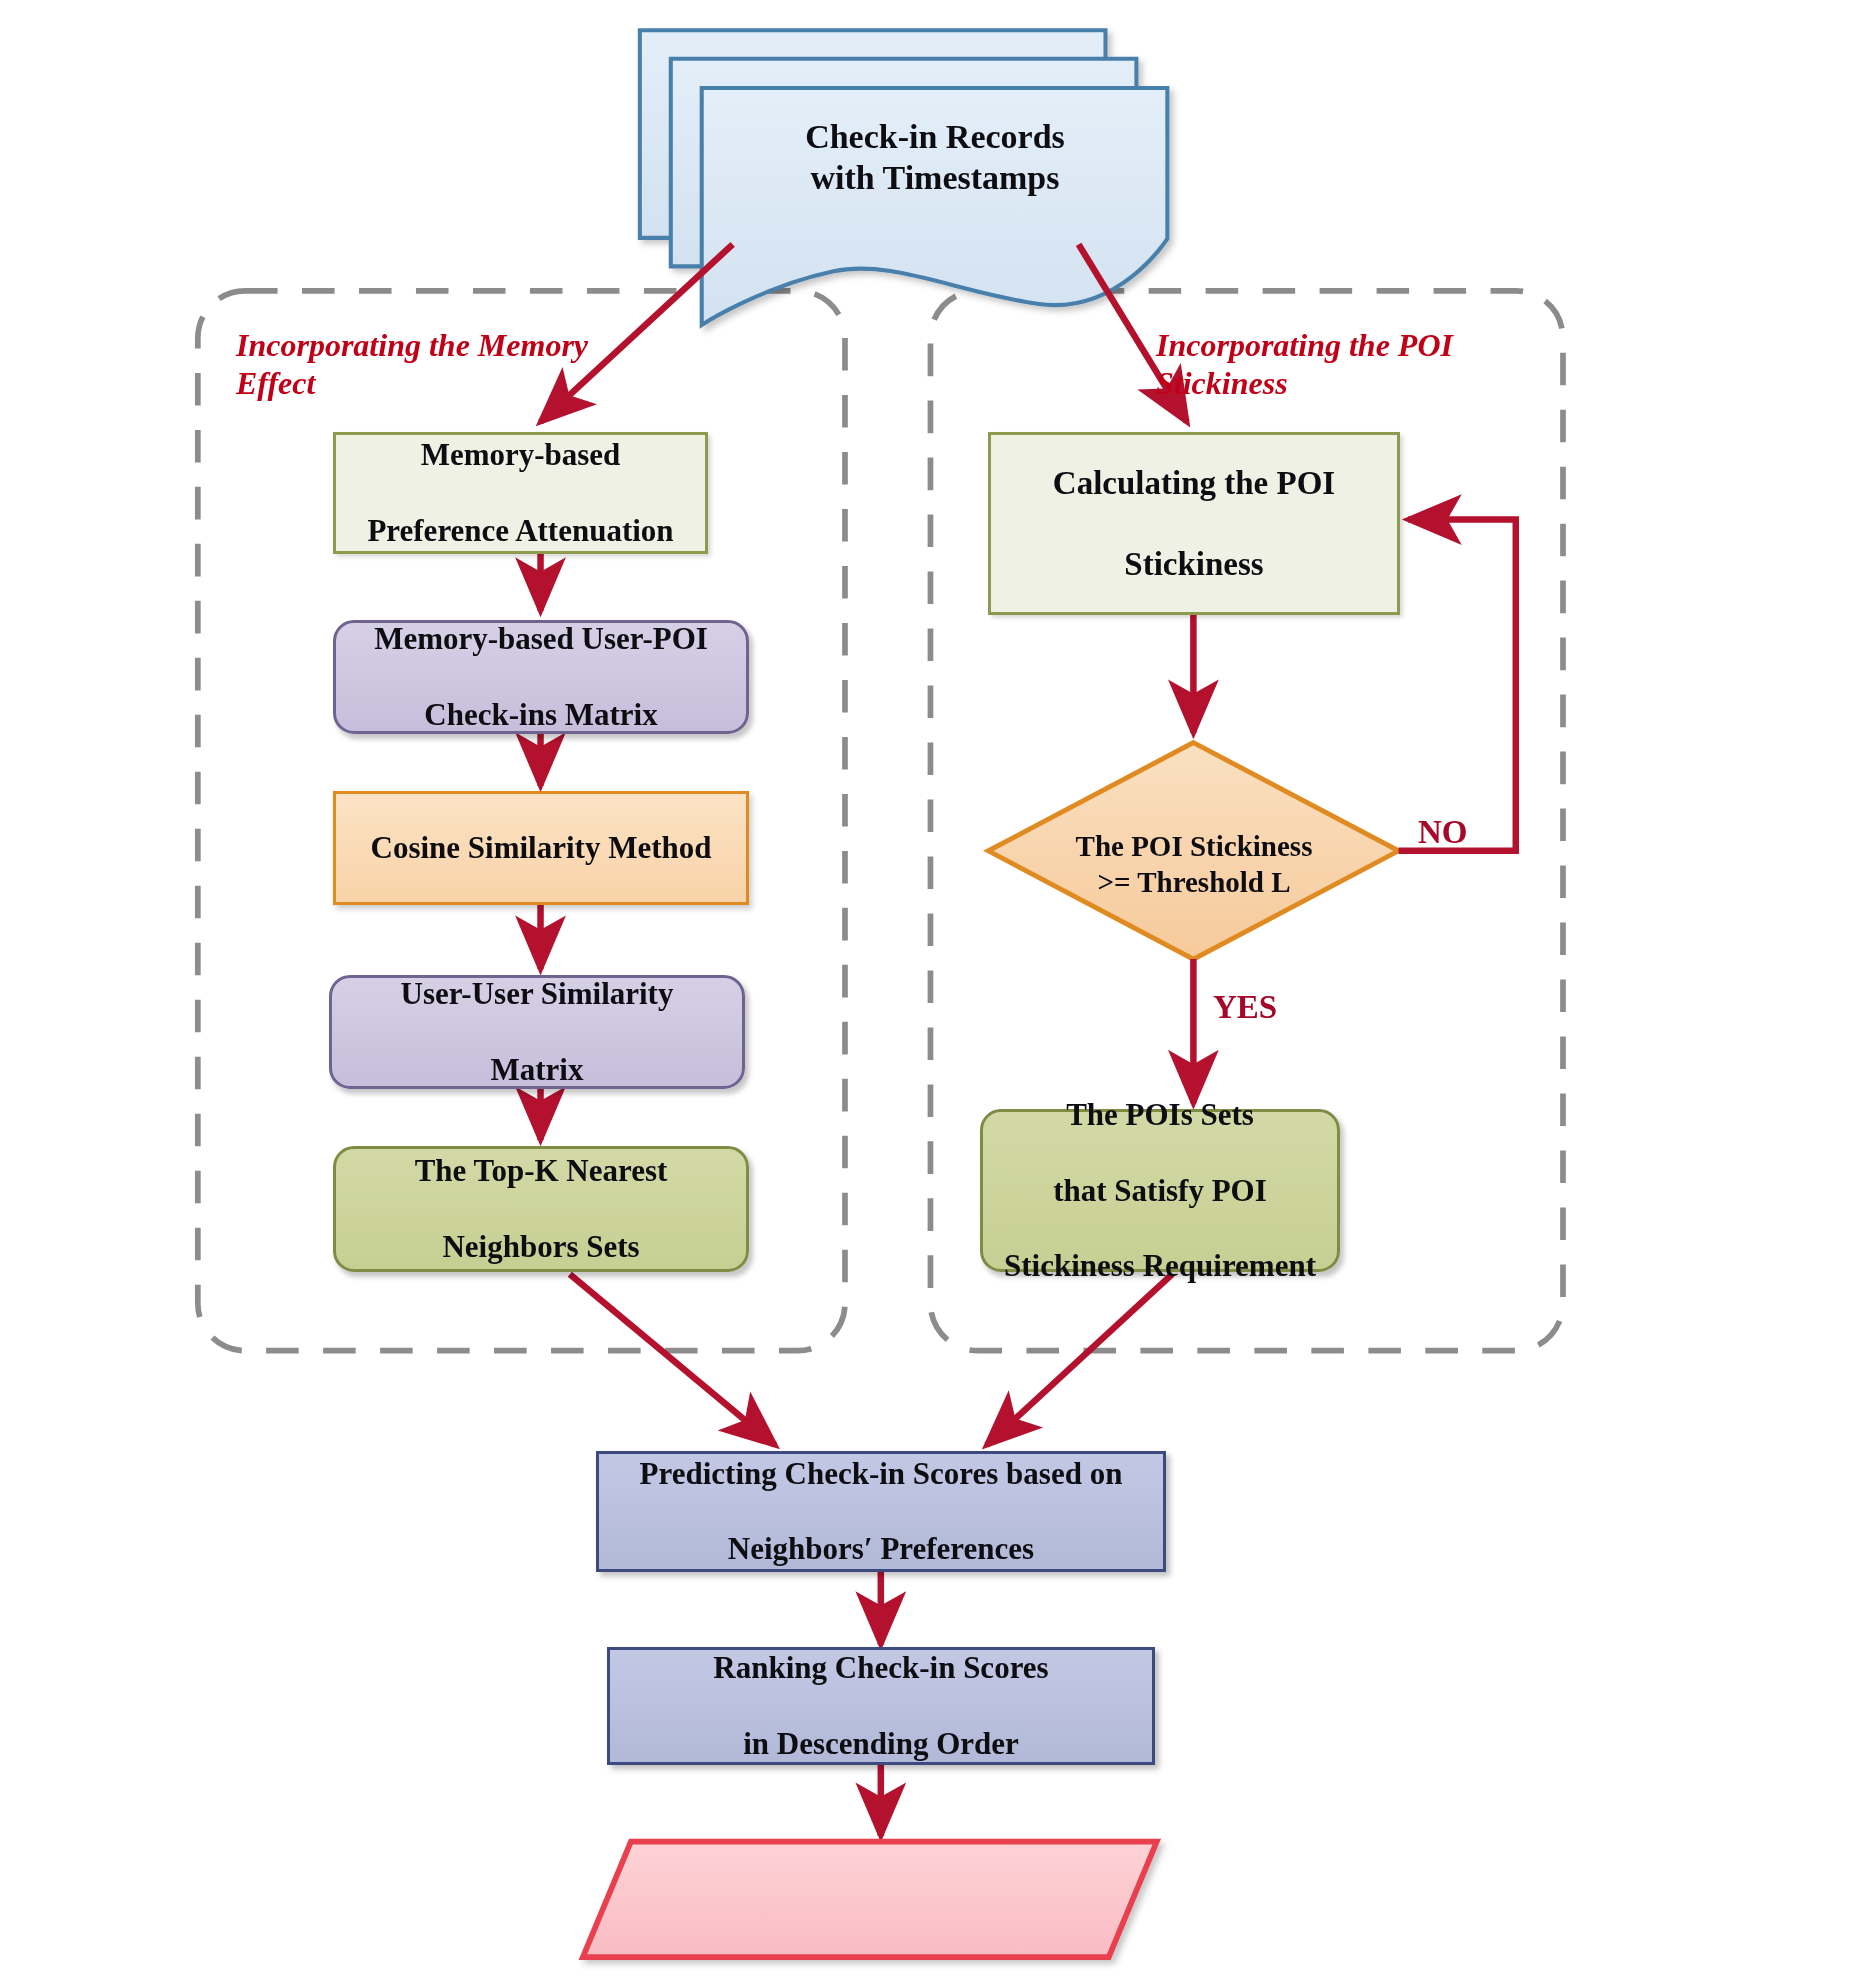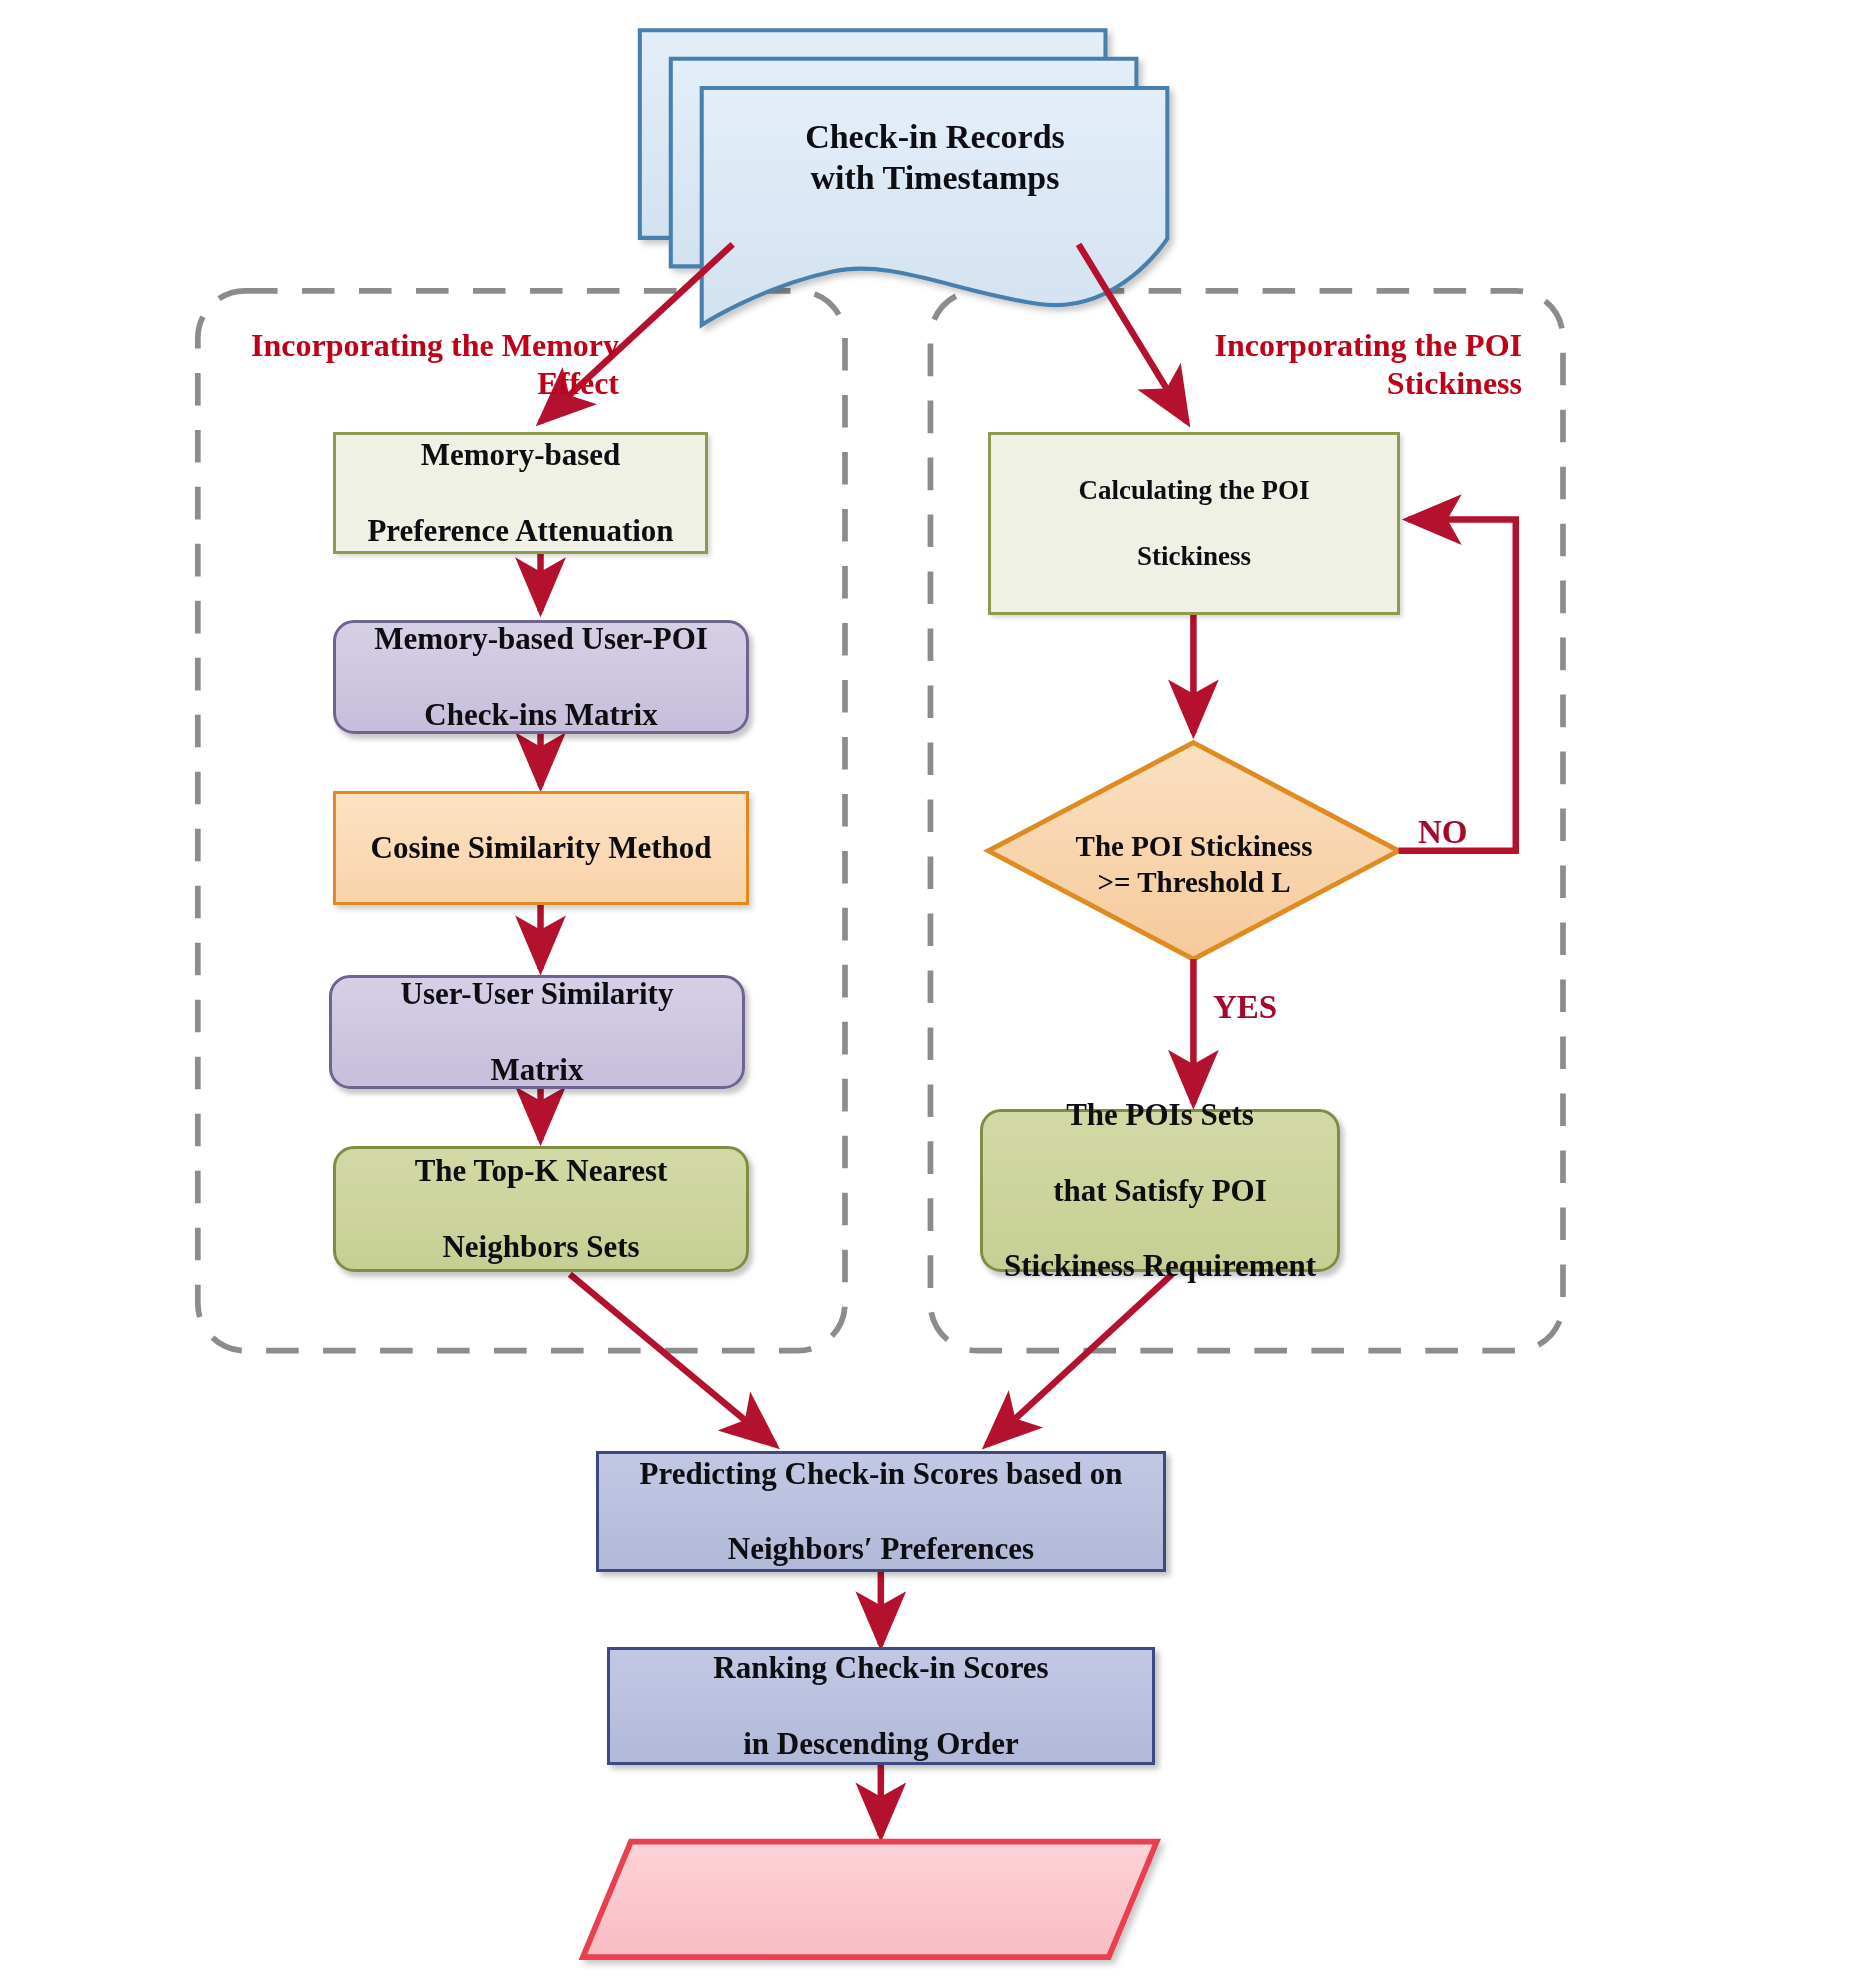--- a/index.html
+++ b/index.html
@@ -49,23 +49,24 @@
   .bluebox{
     background:linear-gradient(180deg,#c2c8e4 0%,#b2b9d8 100%);
     border:3.3px solid #3c4a80;
     box-shadow:4.1px 4.1px 5.7px rgba(0,0,0,.25);
   }
 
   .panel-label{
     position:absolute;
     color:#c00016;
     font-weight:bold;
-    text-align:right;
+    text-align:left;
     line-height:1.2;
     z-index:4;
+    font-style:italic;
   }
   .edge-label{
     position:absolute;
     color:#a5082a;
     font-weight:bold;
     z-index:6;
   }
 
   
   .diamond-text{
@@ -193,21 +194,21 @@
     </span>
   </div>
 
   <div class="node olive" style="left:333px;top:1146px;width:416px;height:126px;font-size:31px;">
     <span>
       <span>The Top-K Nearest</span><br>
       <span>Neighbors Sets</span>
     </span>
   </div>
 
-  <div class="node greenlite" style="left:988px;top:432px;width:412px;height:183px;font-size:27px;">
+  <div class="node greenlite" style="left:988px;top:432px;width:412px;height:183px;font-size:33px;">
     <span>
       <span>Calculating the POI</span><br>
       <span>Stickiness</span>
     </span>
   </div>
 
   <div class="diamond-text" style="left:1018px;top:807px;width:352px;height:114px;font-size:29px;">
     <span>
       <span>The POI Stickiness</span><br>
       <span>&gt;= Threshold L</span>

